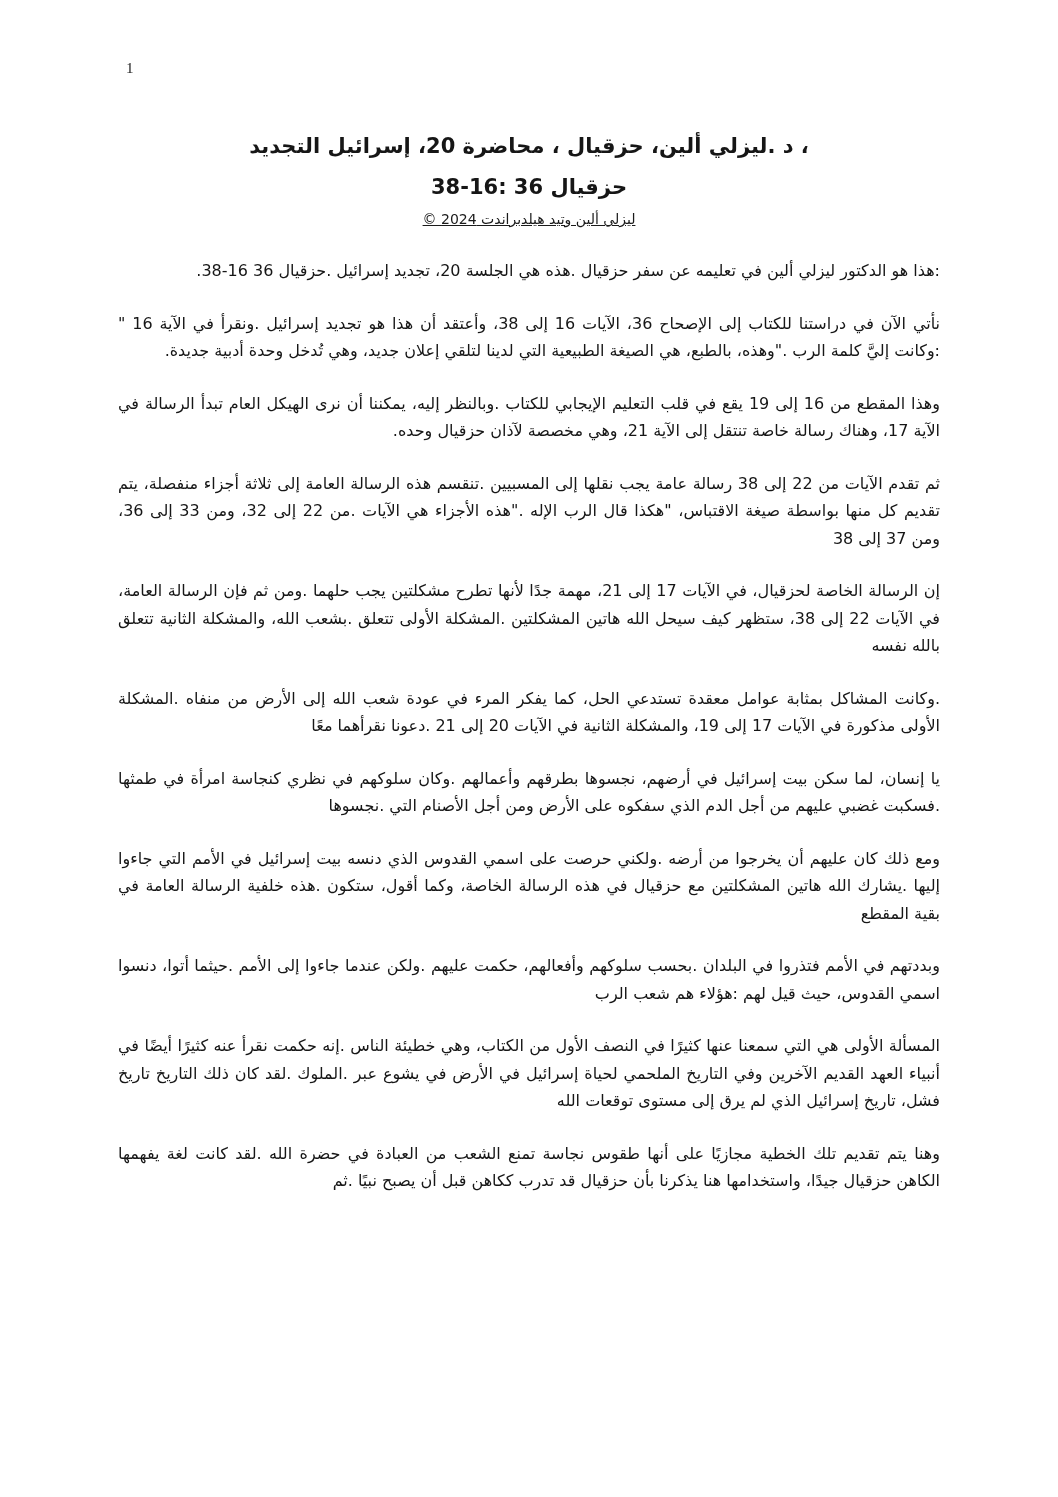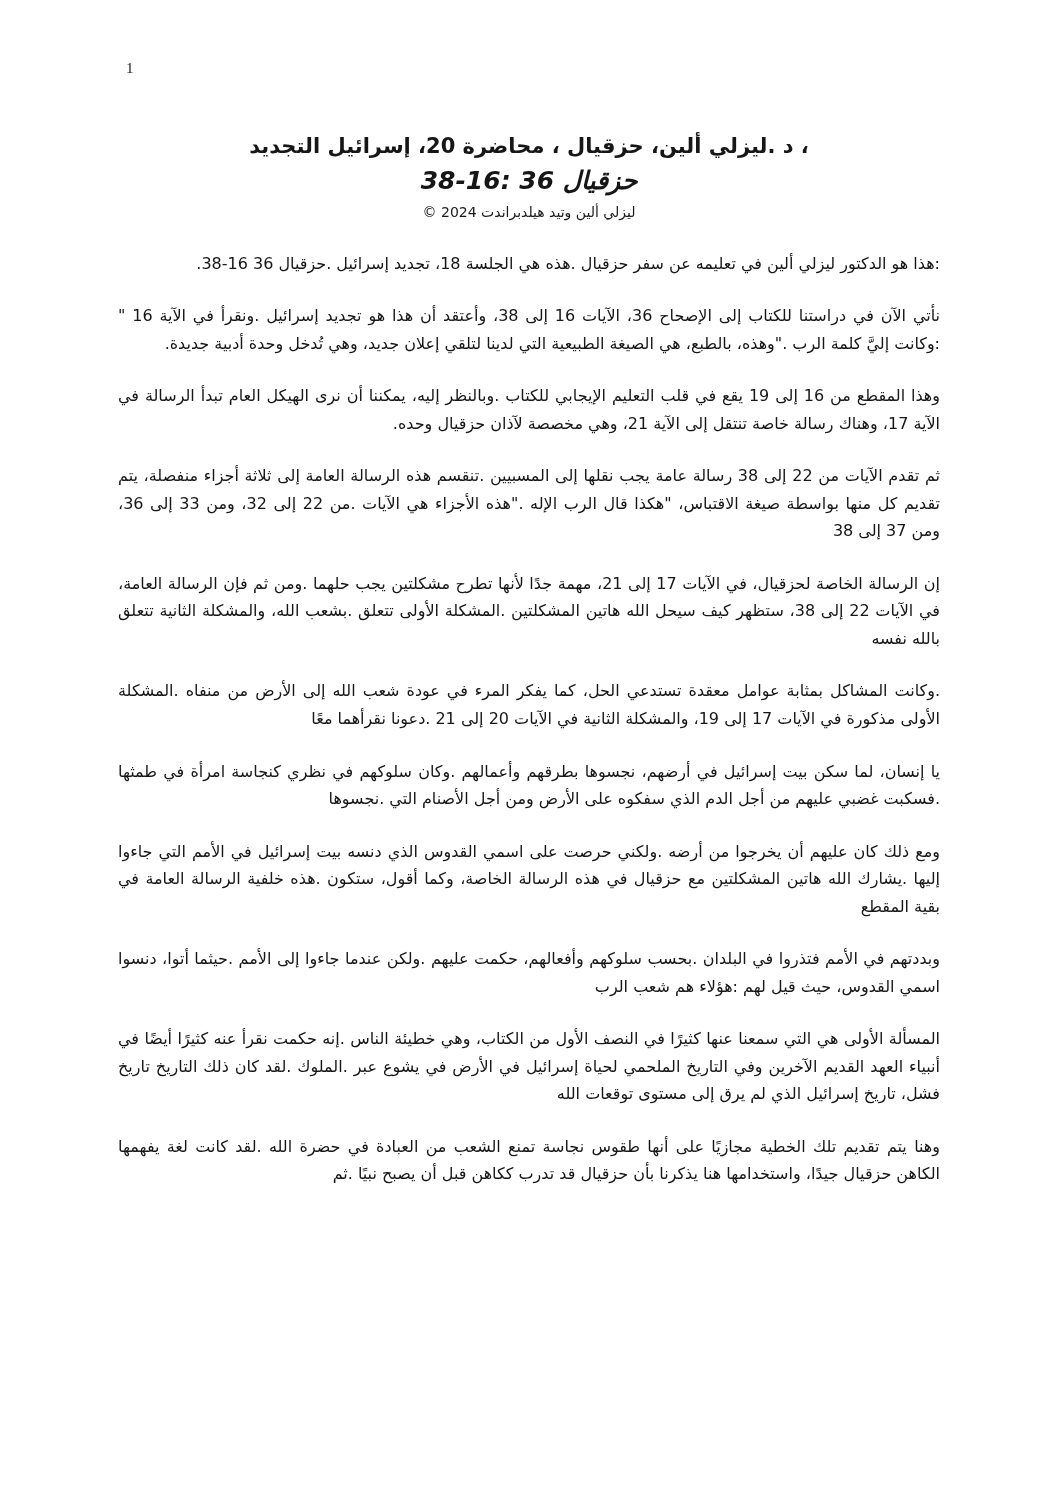--- a/index.html
+++ b/index.html
@@ -32,32 +32,32 @@
     text-align: center;
     direction: rtl;
   }
   .doc-title {
     margin: 0;
     font-size: 21px;
     font-weight: bold;
     line-height: 1.55;
   }
   .doc-subtitle {
-    margin: 0;
-    font-size: 25px;
+    margin: 9px;
+    font-size: 21px;
     font-weight: bold;
     line-height: 1.45;
-    font-style: italic;
   }
   .doc-copyright {
     margin-top: 5px;
     font-size: 14px;
     font-weight: normal;
     letter-spacing: 1.5px;
     color: #1a1a1a;
+    text-decoration: underline;
   }
   .doc-body {
     direction: rtl;
     margin-top: 30px;
     font-size: 16px;
     line-height: 1.72;
     text-align: justify;
   }
   .doc-body p {
     margin: 0 0 25px 0;
@@ -70,21 +70,21 @@
 
   <div class="page-number">1</div>
 
   <header class="doc-header">
     <h1 class="doc-title" dir="rtl">، د .ليزلي ألين، حزقيال ، محاضرة 20، إسرائيل التجديد</h1>
     <h2 class="doc-subtitle" dir="rtl">حزقيال 36 :16-38</h2>
     <div class="doc-copyright" dir="rtl">ليزلي ألين وتيد هيلدبراندت 2024 ©</div>
   </header>
 
   <main class="doc-body" dir="rtl">
-    <p>:هذا هو الدكتور ليزلي ألين في تعليمه عن سفر حزقيال .هذه هي الجلسة 18، تجديد إسرائيل .حزقيال 36 16-38.</p>
+    <p>:هذا هو الدكتور ليزلي ألين في تعليمه عن سفر حزقيال .هذه هي الجلسة 20، تجديد إسرائيل .حزقيال 36 16-38.</p>
     <p>نأتي الآن في دراستنا للكتاب إلى الإصحاح 36، الآيات 16 إلى 38، وأعتقد أن هذا هو تجديد إسرائيل .ونقرأ في الآية 16 " :وكانت إليَّ كلمة الرب ."وهذه، بالطبع، هي الصيغة الطبيعية التي لدينا لتلقي إعلان جديد، وهي تُدخل وحدة أدبية جديدة.</p>
     <p>وهذا المقطع من 16 إلى 19 يقع في قلب التعليم الإيجابي للكتاب .وبالنظر إليه، يمكننا أن نرى الهيكل العام تبدأ الرسالة في الآية 17، وهناك رسالة خاصة تنتقل إلى الآية 21، وهي مخصصة لآذان حزقيال وحده.</p>
     <p>ثم تقدم الآيات من 22 إلى 38 رسالة عامة يجب نقلها إلى المسبيين .تنقسم هذه الرسالة العامة إلى ثلاثة أجزاء منفصلة، يتم تقديم كل منها بواسطة صيغة الاقتباس، "هكذا قال الرب الإله ."هذه الأجزاء هي الآيات .من 22 إلى 32، ومن 33 إلى 36، ومن 37 إلى 38</p>
     <p>إن الرسالة الخاصة لحزقيال، في الآيات 17 إلى 21، مهمة جدًا لأنها تطرح مشكلتين يجب حلهما .ومن ثم فإن الرسالة العامة، في الآيات 22 إلى 38، ستظهر كيف سيحل الله هاتين المشكلتين .المشكلة الأولى تتعلق .بشعب الله، والمشكلة الثانية تتعلق بالله نفسه</p>
     <p>.وكانت المشاكل بمثابة عوامل معقدة تستدعي الحل، كما يفكر المرء في عودة شعب الله إلى الأرض من منفاه .المشكلة الأولى مذكورة في الآيات 17 إلى 19، والمشكلة الثانية في الآيات 20 إلى 21 .دعونا نقرأهما معًا</p>
     <p>يا إنسان، لما سكن بيت إسرائيل في أرضهم، نجسوها بطرقهم وأعمالهم .وكان سلوكهم في نظري كنجاسة امرأة في طمثها .فسكبت غضبي عليهم من أجل الدم الذي سفكوه على الأرض ومن أجل الأصنام التي .نجسوها</p>
     <p>ومع ذلك كان عليهم أن يخرجوا من أرضه .ولكني حرصت على اسمي القدوس الذي دنسه بيت إسرائيل في الأمم التي جاءوا إليها .يشارك الله هاتين المشكلتين مع حزقيال في هذه الرسالة الخاصة، وكما أقول، ستكون .هذه خلفية الرسالة العامة في بقية المقطع</p>
     <p>وبددتهم في الأمم فتذروا في البلدان .بحسب سلوكهم وأفعالهم، حكمت عليهم .ولكن عندما جاءوا إلى الأمم .حيثما أتوا، دنسوا اسمي القدوس، حيث قيل لهم :هؤلاء هم شعب الرب</p>
     <p>المسألة الأولى هي التي سمعنا عنها كثيرًا في النصف الأول من الكتاب، وهي خطيئة الناس .إنه حكمت نقرأ عنه كثيرًا أيضًا في أنبياء العهد القديم الآخرين وفي التاريخ الملحمي لحياة إسرائيل في الأرض في يشوع عبر .الملوك .لقد كان ذلك التاريخ تاريخ فشل، تاريخ إسرائيل الذي لم يرق إلى مستوى توقعات الله</p>
     <p>وهنا يتم تقديم تلك الخطية مجازيًا على أنها طقوس نجاسة تمنع الشعب من العبادة في حضرة الله .لقد كانت لغة يفهمها الكاهن حزقيال جيدًا، واستخدامها هنا يذكرنا بأن حزقيال قد تدرب ككاهن قبل أن يصبح نبيًا .ثم</p>

